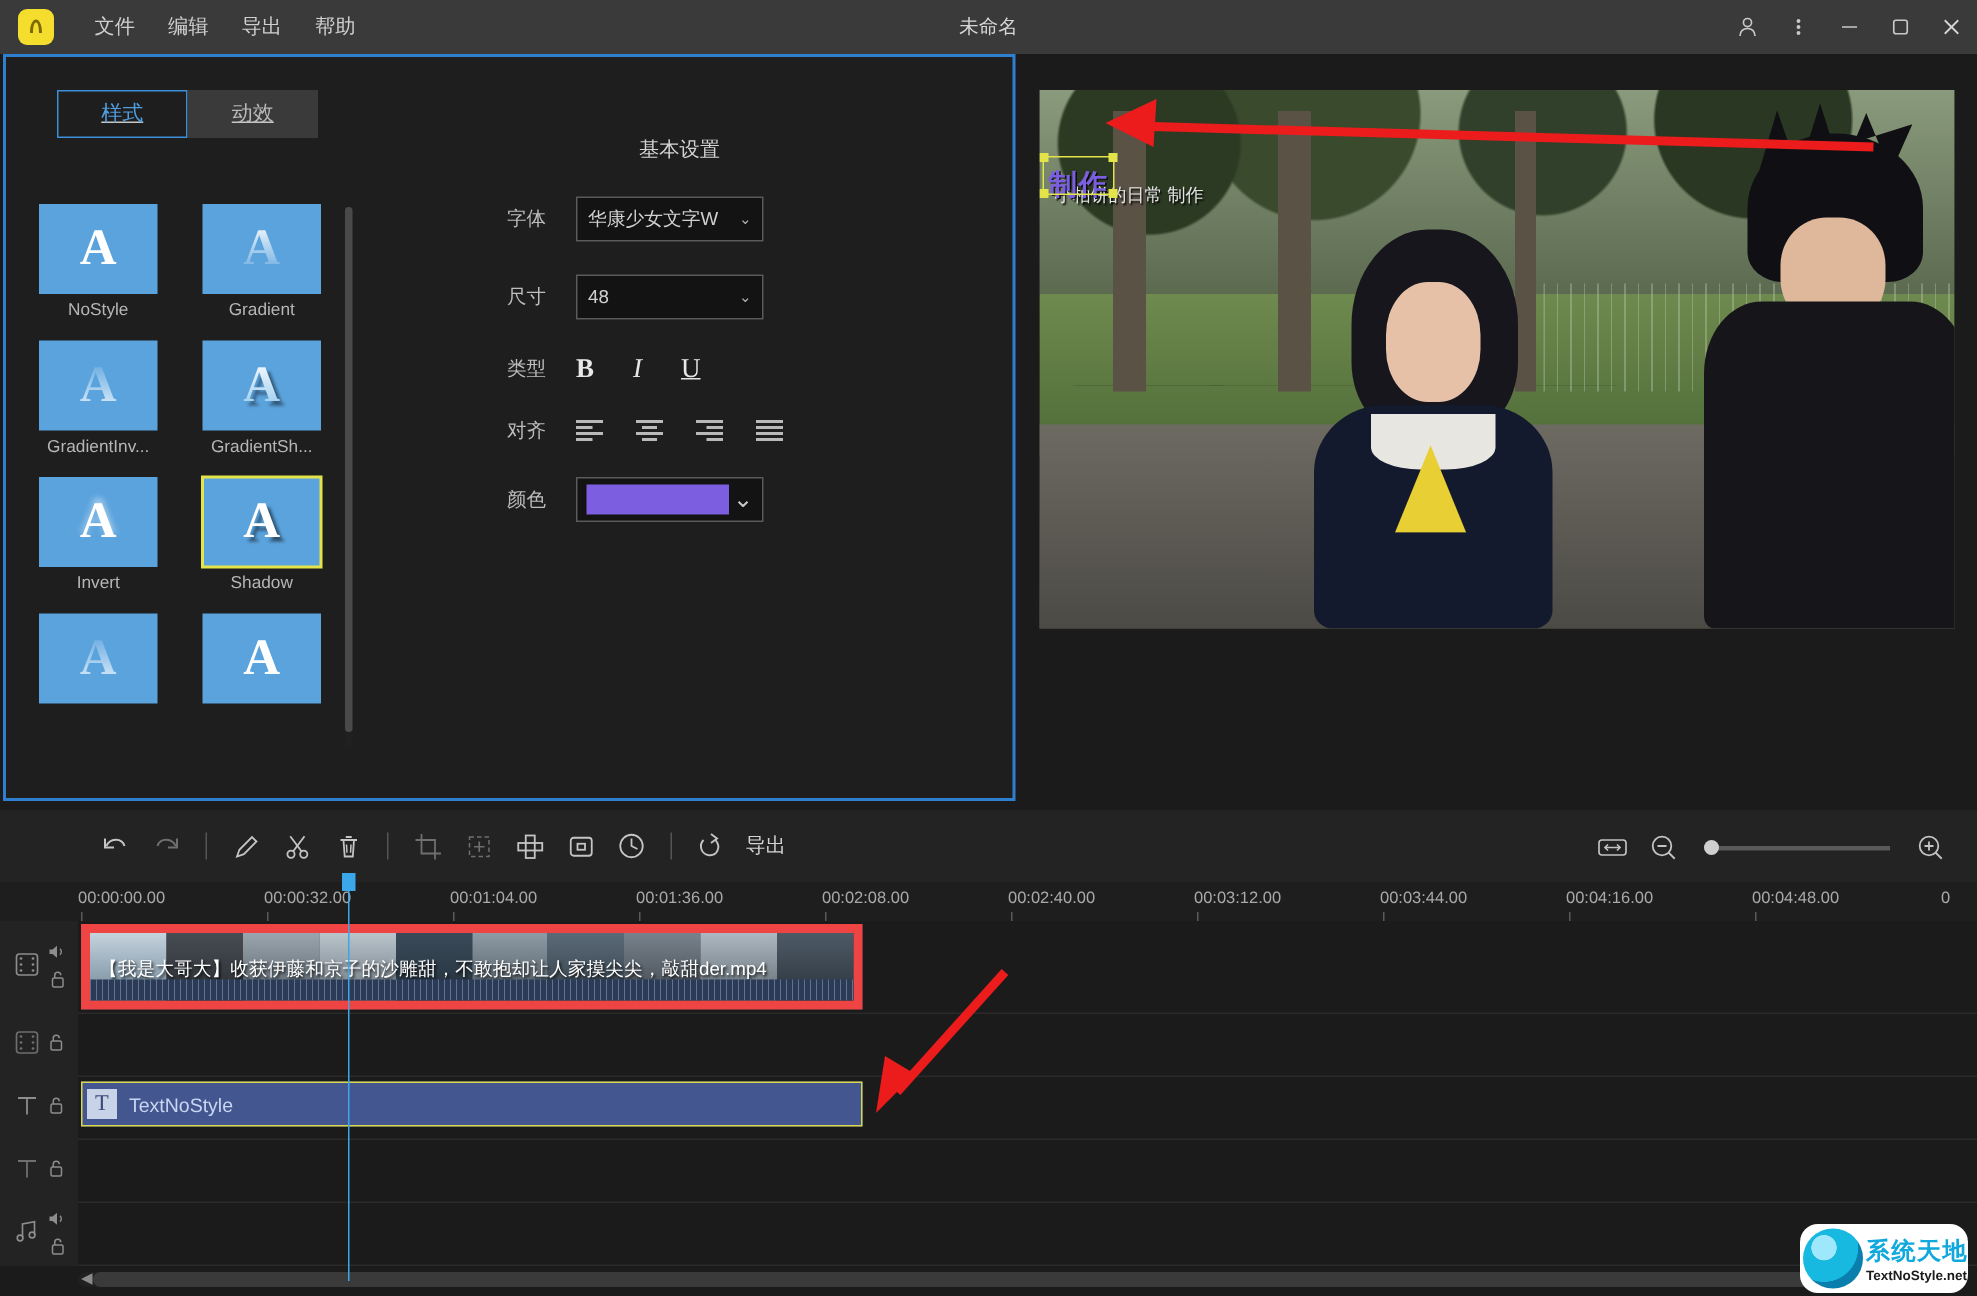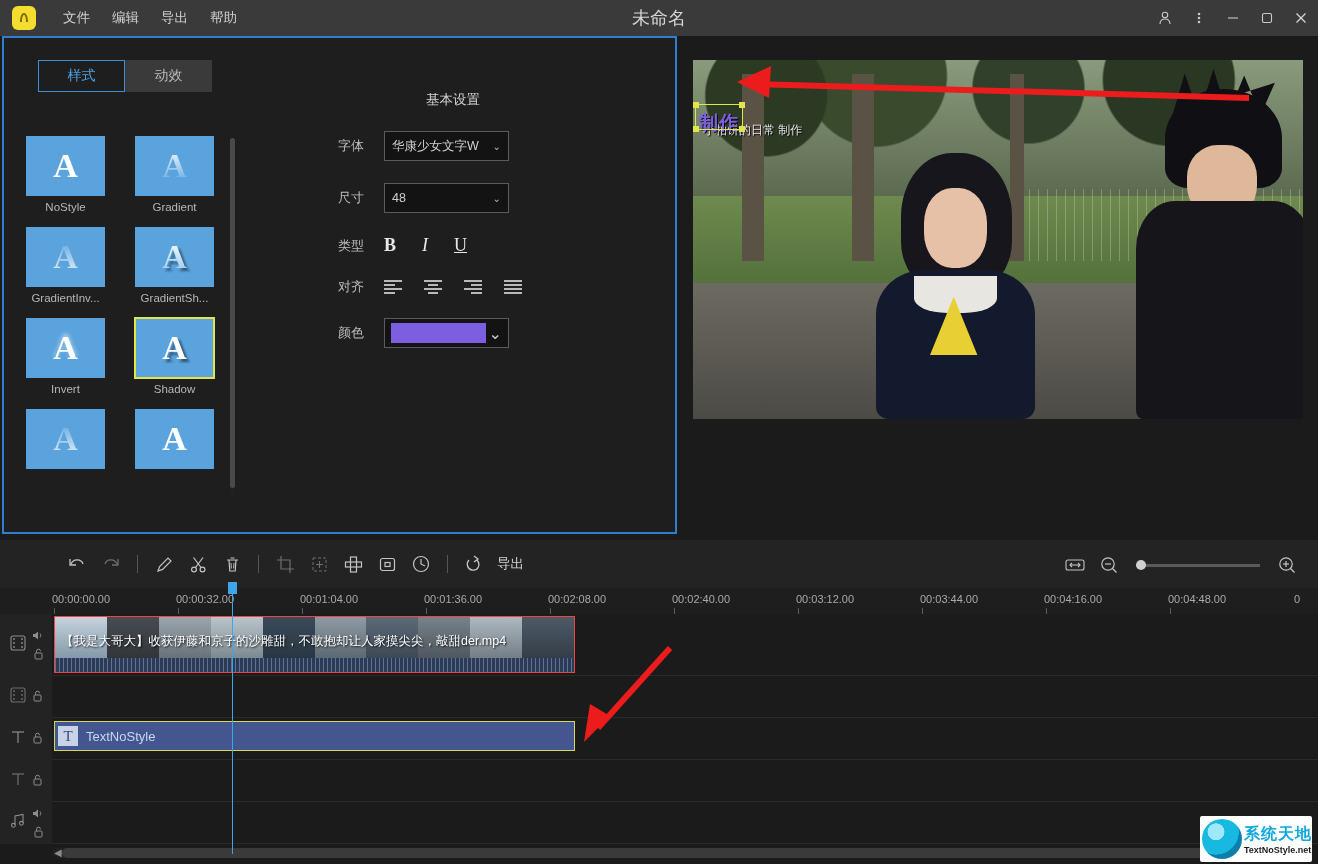--- a/index.html
+++ b/index.html
@@ -19,31 +19,31 @@
   }
   .logo {
     width:24px; height:24px; margin-left:12px; border-radius:6px;
     background: #f5dd2e; display:flex; align-items:center; justify-content:center;
     font-size:13px; color:#6b5c00; font-weight:bold;
   }
   .menu { display:flex; margin-left:16px; }
   .menu-item { color:#cfcfcf; font-size:13.5px; padding:4px 11px; cursor:default; }
   .win-title {
     position:absolute; left:0; width:1318px; text-align:center;
-    font-size:18px; color:#d6d6d6; pointer-events:none;
+    font-size:13px; color:#d6d6d6; pointer-events:none;
   }
   .win-ctrls { position:absolute; right:0; top:0; height:36px; display:flex; align-items:center; }
   .wbtn { width:34px; height:36px; display:flex; align-items:center; justify-content:center; color:#c9c9c9; }
 
   
   .dialog {
     position:absolute; left:2px; top:36px; width:675px; height:498px;
     background:#1e1e1e; border:2px solid #2f7fd1;
   }
-  .tabs { position:absolute; left:34px; top:22px; display:flex; }
+  .tabs { position:absolute; left:34px; top:22px; display:flex;text-decoration:underline; }
   .tab {
     width:87px; height:32px; display:flex; align-items:center; justify-content:center;
     font-size:14px; background:#3a3a3a; color:#b9b9b9;
   }
   .tab.active { background:#1e1e1e; border:1px solid #3b8fd8; color:#4f9fe0; }
 
   .styles-scroll {
     position:absolute; left:22px; top:98px; width:205px; height:365px; overflow:hidden;
   }
   .style-grid { display:flex; flex-wrap:wrap; gap:0px 30px; }
@@ -164,21 +164,21 @@
 
   .tracks { position:absolute; left:0; top:614px; width:1318px; height:218px; background:#1b1b1b; }
   .track { position:relative; height:42px; border-bottom:1px solid #2a2a2a; }
   .track-head { position:absolute; left:0; top:0; width:52px; height:42px; background:#232323;
     display:flex; align-items:center; gap:4px; padding-left:8px; }
   .thicon { color:#8d8d8d; }
   .locks { display:flex; flex-direction:column; align-items:center; gap:1px; }
   .track-body { position:absolute; left:52px; top:0; right:0; height:42px; }
 
   .clip-video { position:absolute; left:2px; top:2px; width:521px; height:57px; overflow:hidden;
-     background:#2c3a4f; border:1px solid #ef4444; }
+     background:#2c3a4f; border:6px solid #ef4444; }
   .filmstrip { position:absolute; inset:0; display:flex; }
   .fcell { flex:1; height:100%; }
   .clip-title { position:absolute; left:6px; top:16px; font-size:12.5px; color:#ffffff;
      text-shadow:1px 1px 2px rgba(0,0,0,.9); white-space:nowrap; }
   .wave { position:absolute; left:0; bottom:0; width:100%; height:14px; background:#2b3a55;
      background-image:repeating-linear-gradient(90deg, rgba(150,170,210,.5) 0 1px, transparent 1px 4px); }
 
   .clip-text { position:absolute; left:2px; top:3px; width:521px; height:30px;
      background:#44568f; border:1px solid #d8d84c; display:flex; align-items:center; }
   .tico { width:20px; height:20px; margin-left:3px; background:#c9d3e8; color:#3a4a7a;
@@ -186,21 +186,21 @@
   .clip-text span.lbl { margin-left:8px; font-size:13px; color:#c8d6f2; }
 
   .playhead { position:absolute; top:592px; left:232px; width:1px; height:262px; background:#3ba6e8; z-index:6; }
   .playhead-top { position:absolute; top:-10px; left:-4px; width:9px; height:12px; background:#3ba6e8; }
 
   .hscroll { position:absolute; left:52px; bottom:6px; width:1250px; height:10px; background:#202020; border-radius:5px; }
   .hscroll .thumb { position:absolute; left:10px; top:0; width:1180px; height:10px; background:#3a3a3a; border-radius:5px; }
   .hs-arrow { position:absolute; top:-1px; color:#8a8a8a; font-size:10px; }
 
   .watermark { position:absolute; right:6px; bottom:2px; width:112px; height:46px;
-     background:#ffffff; display:flex; align-items:center; border-radius:2px; }
+     background:#ffffff; display:flex; align-items:center; border-radius:12px; }
   .wm-globe { width:40px; height:40px; margin-left:2px; border-radius:50%;
      background:radial-gradient(circle at 35% 32%, #9fe8fb 0 22%, #17b9e0 23% 60%, #0a7fae 61% 100%); }
   .wm-txt { display:flex; flex-direction:column; margin-left:2px; }
   .wm-cn { font-size:16px; font-weight:bold; color:#10a8dd; letter-spacing:1px; }
   .wm-en { font-size:9px; font-weight:bold; color:#1b1b1b; }
 </style>
 </head>
 <body>
 
 <div id="app">

